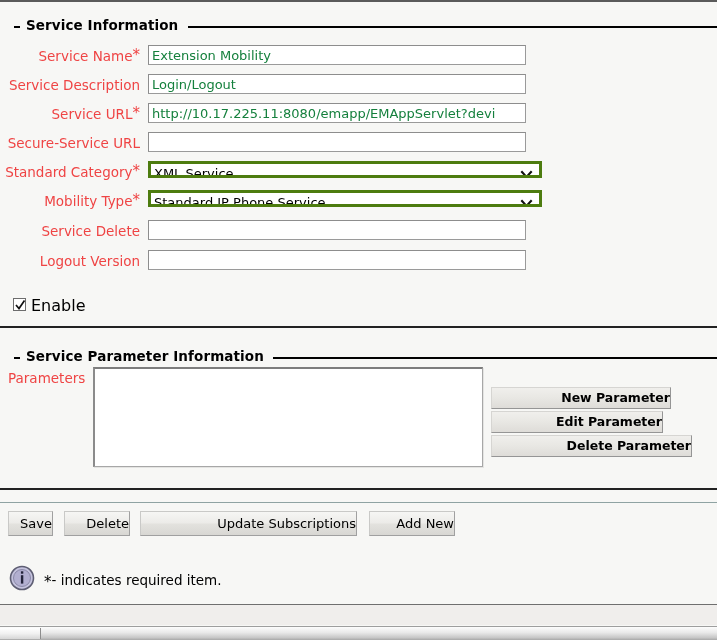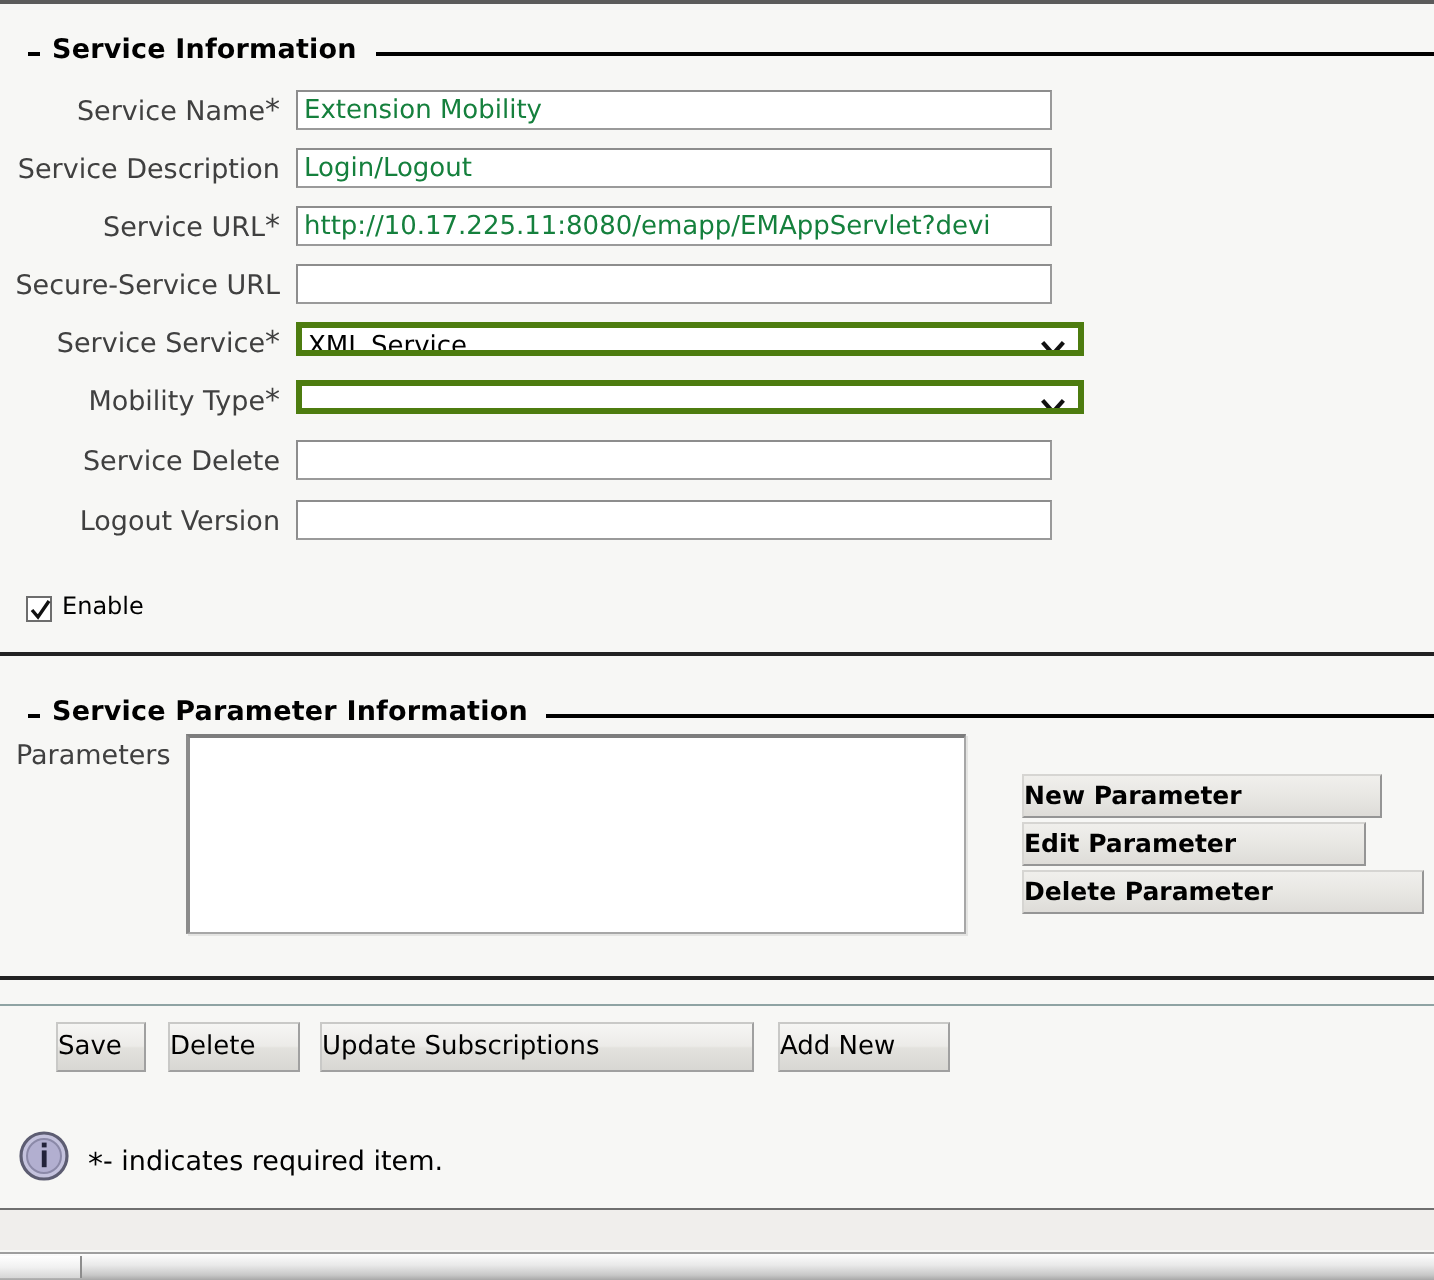--- a/index.html
+++ b/index.html
@@ -91,21 +91,21 @@
     position: absolute;
     left: 0;
     height: 26px;
   }
   .lbl {
     position: absolute;
     right: 0;
     top: 3px;
     font-size: 13.5px;
     white-space: nowrap;
-    color: #404040;
+    color: #ef4444;
   }
   .lbl-wrap {
     position: absolute;
     left: 8px;
     width: 132px;
     height: 22px;
   }
   .req {
     font-size: 15px;
     vertical-align: top;
@@ -160,21 +160,21 @@
     height: 13px;
     box-sizing: border-box;
     border: 1px solid #6d6d6d;
     background: #fff;
   }
   .chkbox svg { position: absolute; left: 1px; top: 0px; }
   .chk-label {
     position: absolute;
     left: 18px;
     top: -2px;
-    font-size: 12px;
+    font-size: 16px;
   }
 
   
   .listbox {
     position: absolute;
     box-sizing: border-box;
     background: #fff;
     border: 1px solid #a7a7a7;
     border-top: 2px solid #7d7d7d;
     border-left: 2px solid #8b8b8b;
@@ -185,25 +185,24 @@
   .btn {
     position: absolute;
     box-sizing: border-box;
     background: linear-gradient(to bottom, #f6f6f4 0%, #ecebe8 48%, #e3e2de 52%, #d8d7d3 100%);
     border: 1px solid #a0a0a0;
     border-top-color: #c9c9c7;
     border-left-color: #c9c9c7;
     font-family: "DejaVu Sans", "Liberation Sans", sans-serif;
     font-size: 13px;
     color: #000;
-    text-align: left;
+    text-align: right;
     white-space: nowrap;
     cursor: default;
     overflow: hidden;
-    margin-left: 20px;
   }
   .btn.bold {
     font-weight: bold;
     font-size: 12.5px;
     background: linear-gradient(to bottom, #f0efec 0%, #e8e7e3 50%, #dedcd8 100%);
     border: 1px solid #959595;
     border-top-color: #d6d5d2;
     border-left-color: #d6d5d2;
   }
   .btn-inner {
@@ -288,37 +287,38 @@
 
     <div class="form-row" style="top:114px;">
       <div class="lbl-wrap">
         <span class="lbl">Secure-Service URL</span>
       </div>
       <input class="txt" type="text" style="left: 148px; top: 0px; width: 378px;" value="">
     </div>
 
     <div class="form-row" style="top:143px;">
       <div class="lbl-wrap">
-        <span class="lbl"><span>Service Service</span><span class="req">*</span></span>
+        <span class="lbl"><span>Standard Category</span><span class="req">*</span></span>
       </div>
       <div class="sel" style="left:148px; top:0; width:394px;">
         <span>XML Service</span>
         <span class="chev">
           <svg width="13" height="13" viewBox="0 0 13 13">
               <path d="M2 4 L6.5 9 L11 4" fill="none" stroke="#111" stroke-width="2.1" stroke-linecap="square"></path>
             </svg>
         </span>
       </div>
     </div>
 
     <div class="form-row" style="top:172px;">
       <div class="lbl-wrap">
         <span class="lbl"><span>Mobility Type</span><span class="req">*</span></span>
       </div>
       <div class="sel" style="left:148px; top:0; width:394px;">
+        <span>Standard IP Phone Service</span>
         <span class="chev">
           <svg width="13" height="13" viewBox="0 0 13 13">
               <path d="M2 4 L6.5 9 L11 4" fill="none" stroke="#111" stroke-width="2.1" stroke-linecap="square"></path>
             </svg>
         </span>
       </div>
     </div>
 
     <div class="form-row" style="top:202px;">
       <div class="lbl-wrap">

